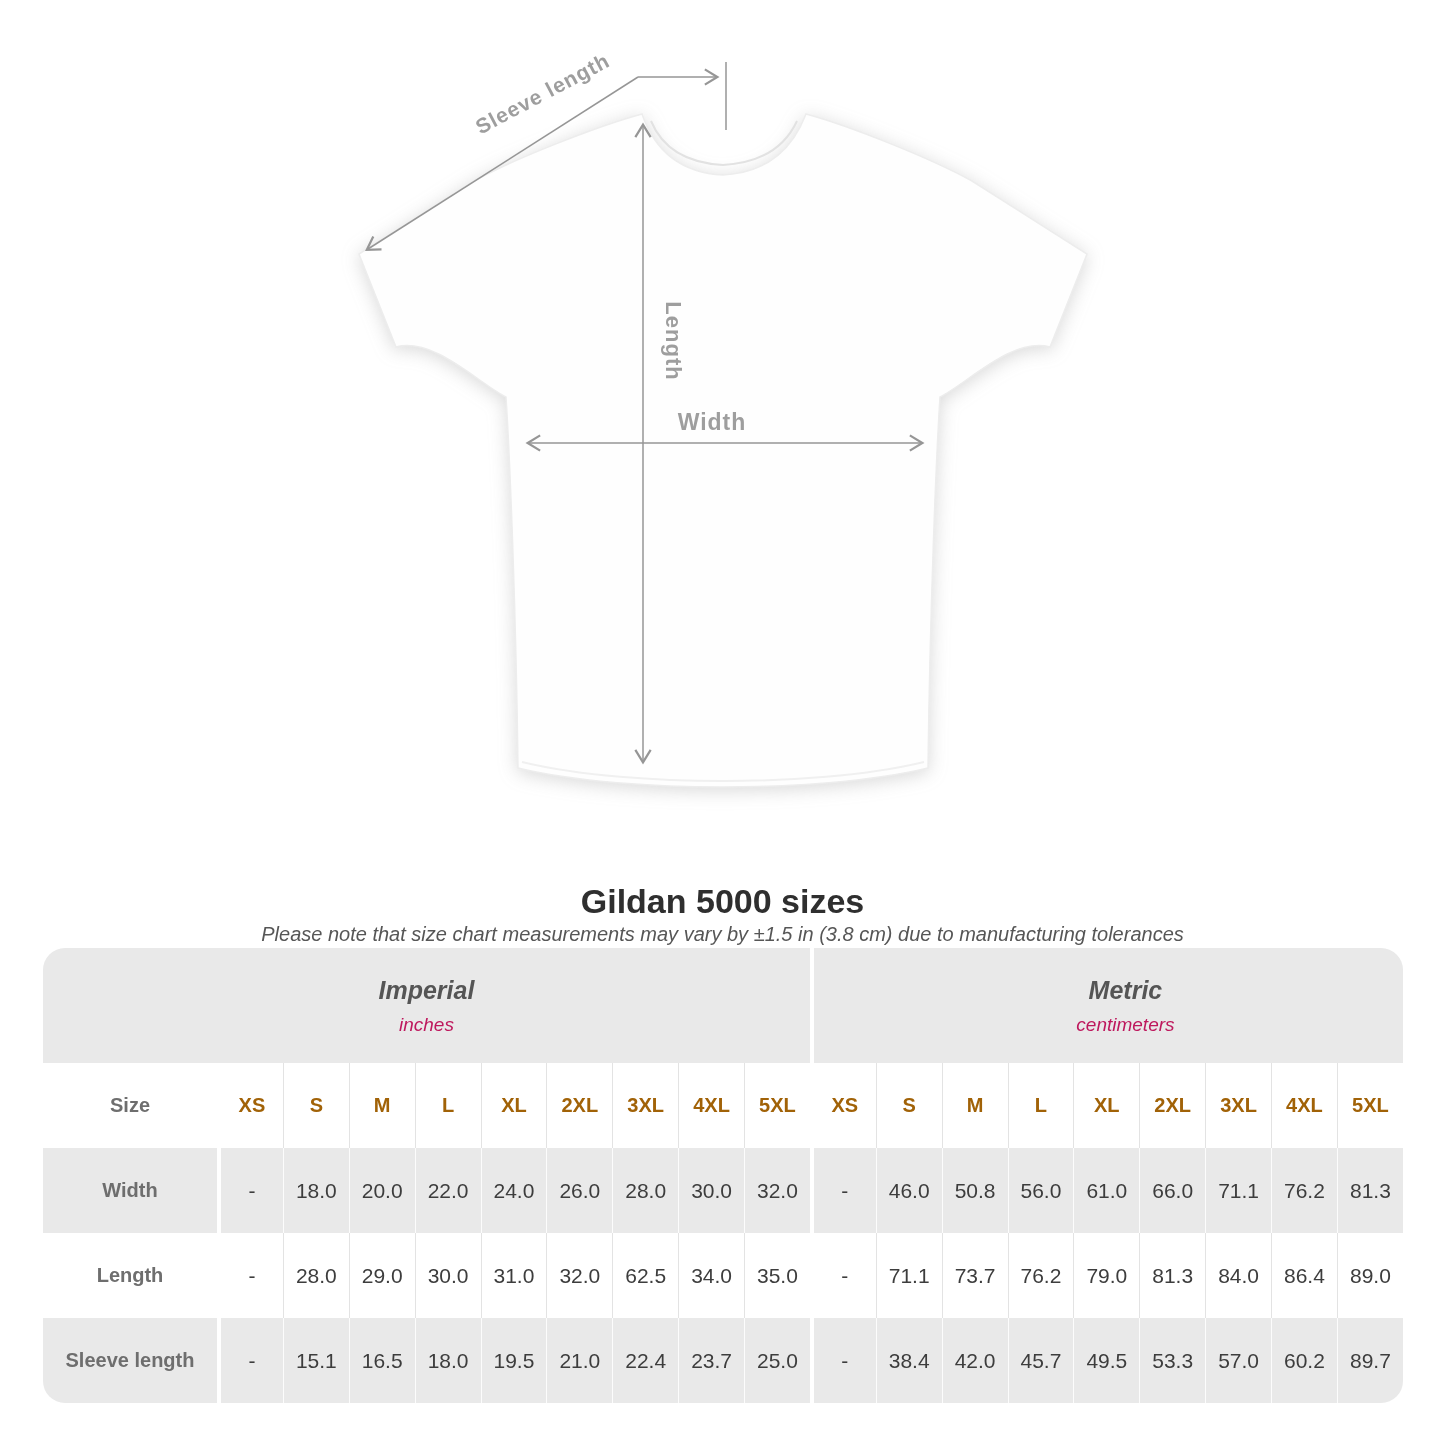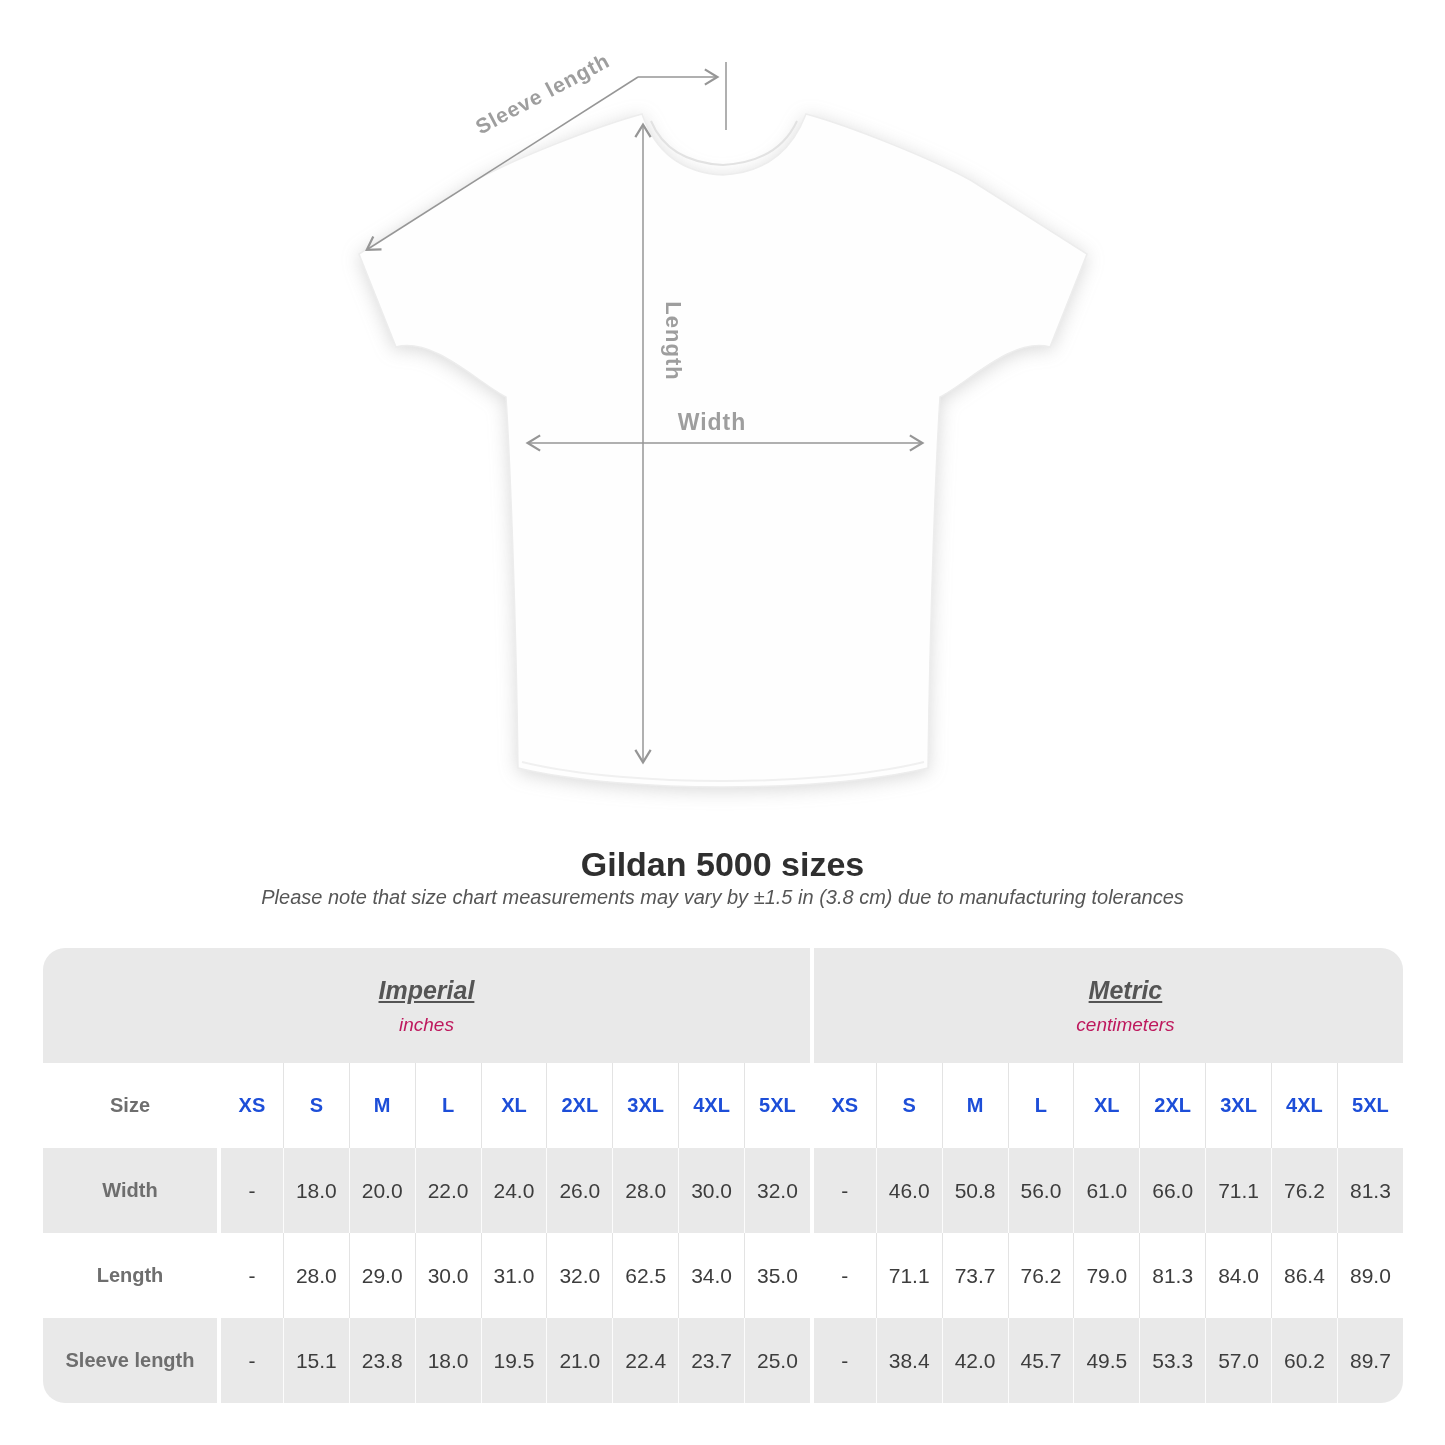--- a/index.html
+++ b/index.html
@@ -18,48 +18,48 @@
   .collar-line { fill: none; stroke: #e2e2e2; stroke-width: 2; }
   .hem-line { fill: none; stroke: #f0f0f0; stroke-width: 2; }
   .measure { stroke: #969696; stroke-width: 1.5; fill: none; }
   .measure-label {
     fill: #9e9e9e;
     font-weight: bold;
     letter-spacing: 1px;
   }
 
   
-  .heading { position: absolute; top: 845px; left: 0; width: 1445px; text-align: center; }
+  .heading { position: absolute; top: 882px; left: 0; width: 1445px; text-align: center; }
   .title { font-size: 34px; font-weight: bold; color: #2f2f2f; }
   .subtitle { margin-top: 2px; font-size: 20px; font-style: italic; color: #565656; }
 
   
   .size-table {
     position: absolute; top: 948px; left: 43px;
     width: 1360px;
     border-collapse: separate; border-spacing: 0;
     table-layout: fixed;
   }
   .size-table col.label-col { width: 174px; }
 
   .unit-cell {
     background: #e9e9e9; height: 115px;
     text-align: center; vertical-align: middle;
   }
   .unit-imperial { border-top-left-radius: 22px; }
   .unit-metric { border-top-right-radius: 22px; border-left: 4px solid #ffffff; padding-left: 35px; }
-  .unit-name { font-size: 25px; font-weight: bold; font-style: italic; color: #555555; text-decoration: underline; }
+  .unit-name { font-size: 25px; font-weight: bold; font-style: italic; color: #555555; }
   .unit-sub { margin-top: 9px; font-size: 19px; font-style: italic; color: #be185d; }
 
   .size-table td.cell { height: 85px; text-align: center; vertical-align: middle; }
   tr.shaded td.cell { background: #e9e9e9; }
   tr.plain  td.cell { background: #ffffff; }
 
   td.label-cell { font-size: 20px; font-weight: bold; color: #6e6e6e; }
-  td.size-cell  { font-size: 20px; font-weight: bold; color: #1d4ed8; }
+  td.size-cell  { font-size: 20px; font-weight: bold; color: #a16207; }
   td.value-cell { font-size: 21px; color: #3d3d3d; }
 
   tr.plain  td.sep { border-left: 1px solid #e3e3e3; }
   tr.shaded td.sep { border-left: 1px solid rgba(255,255,255,0.85); }
   td.group-gap { border-left: 4px solid #ffffff; }
 
   .size-table tr:last-child td:first-child { border-bottom-left-radius: 22px; }
   .size-table tr:last-child td:last-child  { border-bottom-right-radius: 22px; }
 </style>
 </head>
@@ -211,21 +211,21 @@
           <td class="cell value-cell sep">79.0</td>
           <td class="cell value-cell sep">81.3</td>
           <td class="cell value-cell sep">84.0</td>
           <td class="cell value-cell sep">86.4</td>
           <td class="cell value-cell sep">89.0</td>
         </tr>
         <tr class="shaded">
           <td class="cell label-cell">Sleeve length</td>
           <td class="cell value-cell group-gap">-</td>
           <td class="cell value-cell sep">15.1</td>
-          <td class="cell value-cell sep">23.8</td>
+          <td class="cell value-cell sep">16.5</td>
           <td class="cell value-cell sep">18.0</td>
           <td class="cell value-cell sep">19.5</td>
           <td class="cell value-cell sep">21.0</td>
           <td class="cell value-cell sep">22.4</td>
           <td class="cell value-cell sep">23.7</td>
           <td class="cell value-cell sep">25.0</td>
           <td class="cell value-cell group-gap">-</td>
           <td class="cell value-cell sep">38.4</td>
           <td class="cell value-cell sep">42.0</td>
           <td class="cell value-cell sep">45.7</td>

